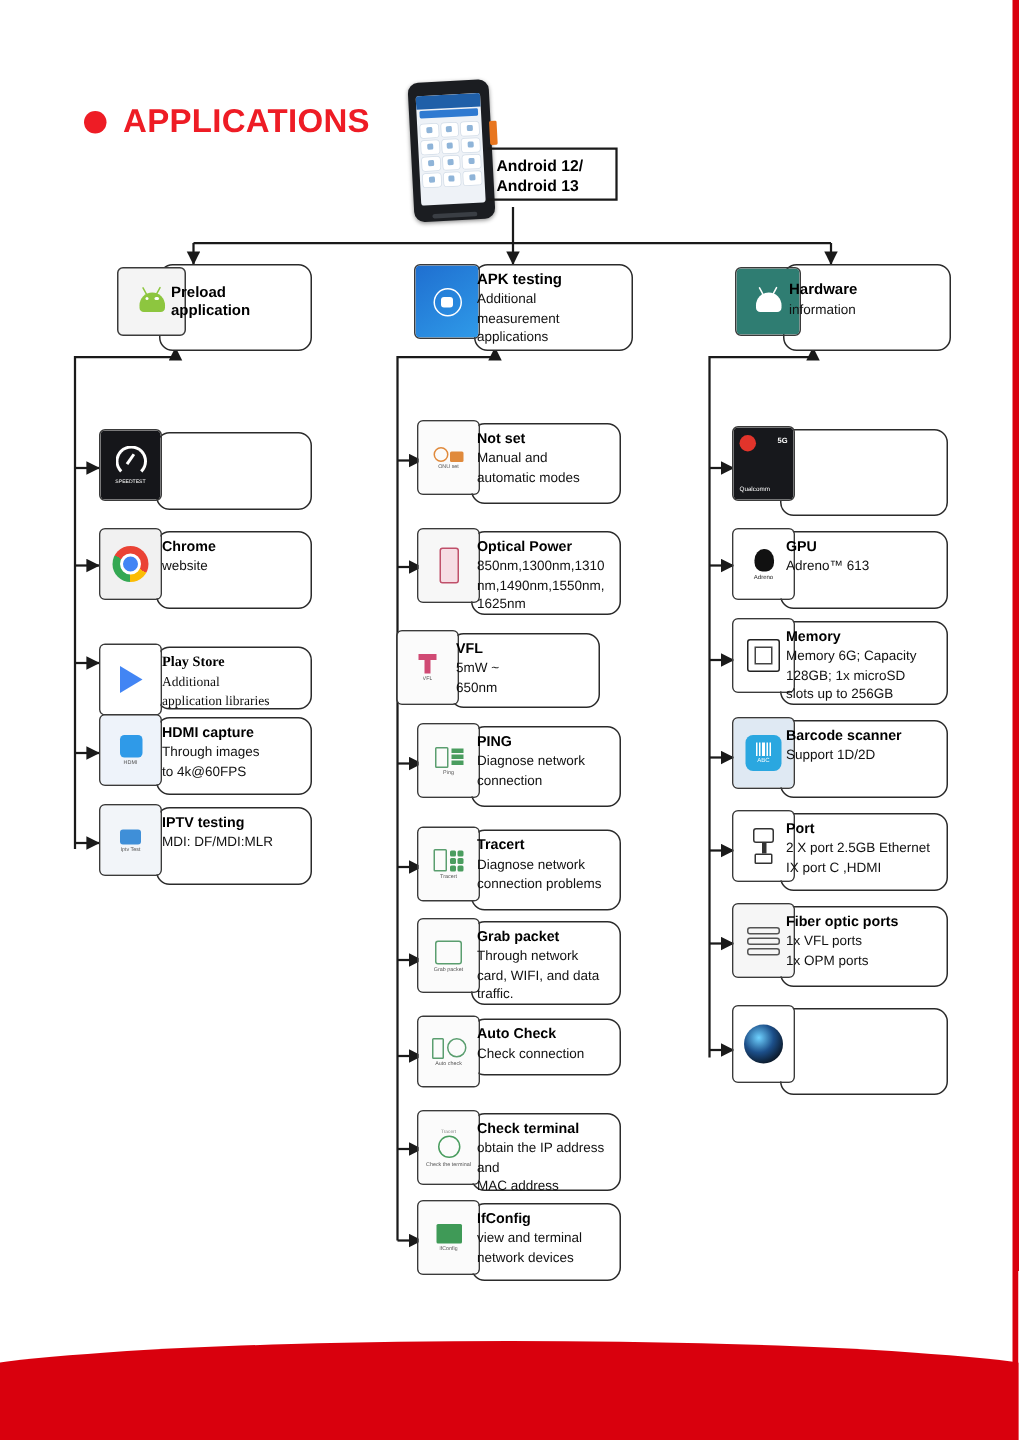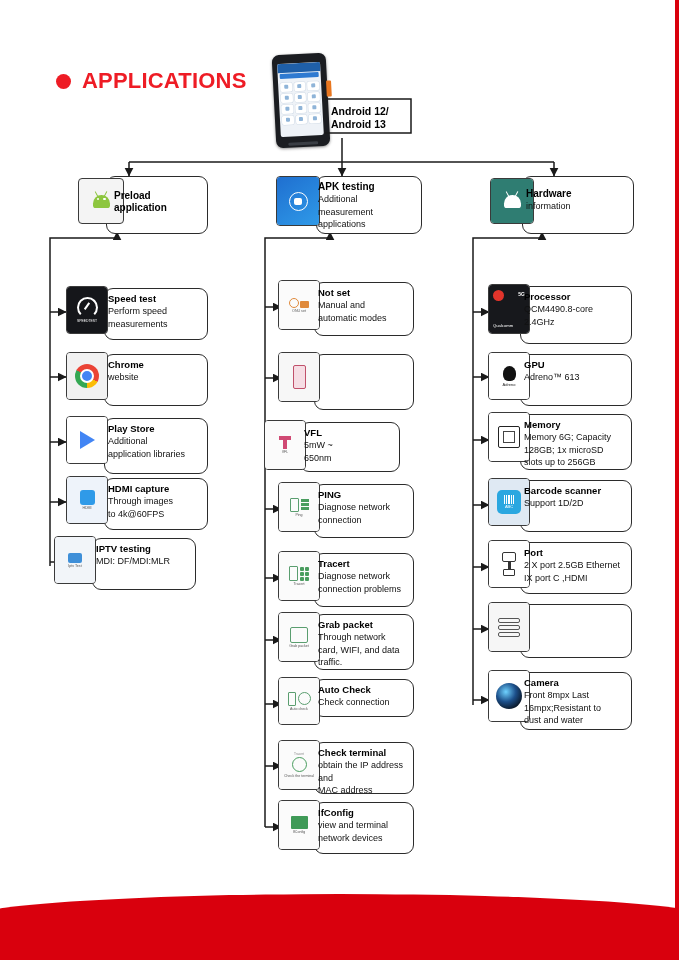--- a/index.html
+++ b/index.html
@@ -206,41 +206,36 @@
     <div class="node" style="left: 104px; top: 288px; width: 102px; height: 50px;">
       <div class="panel"></div>
       <div class="ico" style="left: -38px; top: -2px; width: 40px; height: 46px;">
         <div style="width:100%;height:100%;background:#15161a;display:flex;flex-direction:column;align-items:center;justify-content:center;">
           <div style="width:17px;height:17px;border:2px solid #fff;border-radius:50%;border-bottom-color:transparent;position:relative;">
             <div style="position:absolute;left:7px;top:3px;width:1.6px;height:8px;background:#fff;transform:rotate(35deg);"></div>
           </div>
           <div style="font-size:3.4px;color:#fff;margin-top:1px;">SPEEDTEST</div>
         </div>
       </div>
-      <div class="txt" style="left: 4px; top: 5px; width: 96px;">
-        <div class="t-head">Speed test</div>
-        <div class="t-body">Perform speed</div>
-        <div class="t-body">measurements</div>
-      </div>
     </div>
     <div class="node" style="left: 104px; top: 354px; width: 102px; height: 50px;">
       <div class="panel"></div>
       <div class="ico" style="left: -38px; top: -2px; width: 40px; height: 46px;">
         <div style="width:100%;height:100%;background:#f1f1f1;display:flex;align-items:center;justify-content:center;">
           <div style="width:24px;height:24px;border-radius:50%;background:conic-gradient(#ea4335 0 33%,#fbbc05 0 50%,#34a853 0 83%,#ea4335 0);display:flex;align-items:center;justify-content:center;">
             <div style="width:10px;height:10px;border-radius:50%;background:#4285f4;border:2px solid #fff;"></div>
           </div>
         </div>
       </div>
       <div class="txt" style="left: 4px; top: 5px; width: 96px;">
         <div class="t-head">Chrome</div>
         <div class="t-body">website</div>
       </div>
     </div>
-    <div class="node" style="left: 104px; top: 418px; width: 102px; height: 54px;">
+    <div class="node" style="left: 104px; top: 431px; width: 102px; height: 40px; font-family: Liberation Serif, serif;">
       <div class="panel"></div>
       <div class="ico" style="left: -38px; top: -2px; width: 40px; height: 46px;">
         <div style="width:100%;height:100%;background:#fff;display:flex;align-items:center;justify-content:center;">
           <div style="width:0;height:0;border-left:15px solid #4285f4;border-top:9px solid transparent;border-bottom:9px solid transparent;"></div>
         </div>
       </div>
       <div class="txt" style="left: 4px; top: 5px; width: 96px;">
         <div class="t-head">Play Store</div>
         <div class="t-body">Additional</div>
         <div class="t-body">application libraries</div>
@@ -253,21 +248,21 @@
           <div style="width:15px;height:15px;border-radius:3px;background:#2f9ae8;"></div>
           <div style="font-size:3.6px;color:#555;margin-top:1px;max-width:34px;text-align:center;overflow:hidden;white-space:nowrap">HDMI</div>
         </div>
       </div>
       <div class="txt" style="left: 4px; top: 5px; width: 96px;">
         <div class="t-head">HDMI capture</div>
         <div class="t-body">Through images</div>
         <div class="t-body">to 4k@60FPS</div>
       </div>
     </div>
-    <div class="node" style="left: 92px; top: 538px; width: 102px; height: 50px;">
+    <div class="node" style="left: 104px; top: 538px; width: 102px; height: 50px;">
       <div class="panel"></div>
       <div class="ico" style="left: -38px; top: -2px; width: 40px; height: 46px;">
         <div style="width:100%;height:100%;background:#f2f5f9;display:flex;flex-direction:column;align-items:center;justify-content:center;">
           <div style="width:14px;height:10px;border-radius:2px;background:#3f8fd8;"></div>
           <div style="font-size:3.6px;color:#555;margin-top:1px;max-width:34px;text-align:center;overflow:hidden;white-space:nowrap">Iptv Test</div>
         </div>
       </div>
       <div class="txt" style="left: 4px; top: 5px; width: 96px;">
         <div class="t-head">IPTV testing</div>
         <div class="t-body">MDI: DF/MDI:MLR</div>
@@ -289,20 +284,26 @@
         <div class="t-body">Manual and</div>
         <div class="t-body">automatic modes</div>
       </div>
     </div>
     <div class="node" style="left: 314px; top: 354px; width: 98px; height: 54px;">
       <div class="panel"></div>
       <div class="ico" style="left: -36px; top: -2px; width: 40px; height: 48px;">
         <div style="width:100%;height:100%;background:#f7f7f7;display:flex;align-items:center;justify-content:center;">
           <div style="width:11px;height:22px;border:1.4px solid #c0506a;border-radius:2px;background:#f6dde4;"></div>
         </div>
+      </div>
+      <div class="txt" style="left: 4px; top: 5px; width: 96px;">
+        <div class="t-head">Optical Power</div>
+        <div class="t-body">850nm,1300nm,1310</div>
+        <div class="t-body">nm,1490nm,1550nm,</div>
+        <div class="t-body">1625nm</div>
       </div>
     </div>
     <div class="node" style="left: 300px; top: 422px; width: 98px; height: 48px;">
       <div class="panel"></div>
       <div class="ico" style="left: -36px; top: -2px; width: 40px; height: 48px;">
         <div style="width:100%;height:100%;background:#fbfbfb;display:flex;flex-direction:column;align-items:center;justify-content:center;">
           <div style="width:12px;height:4px;background:#d04a74;"></div>
           <div style="width:4px;height:9px;background:#d04a74;"></div>
           <div style="font-size:3.6px;color:#555;margin-top:1px;max-width:34px;text-align:center;overflow:hidden;white-space:nowrap">VFL</div>
         </div>
@@ -419,25 +420,20 @@
       </div>
     </div>
     <div class="node" style="left: 520px; top: 286px; width: 110px; height: 56px;">
       <div class="panel"></div>
       <div class="ico" style="left: -32px; top: -2px; width: 40px; height: 48px;">
         <div style="width:100%;height:100%;background:#17181c;display:flex;flex-direction:column;align-items:center;justify-content:center;position:relative;">
           <div style="position:absolute;left:4px;top:5px;width:11px;height:11px;border-radius:50%;background:#e2342b;"></div>
           <div style="position:absolute;right:4px;top:6px;font-size:5px;color:#fff;font-weight:bold;">5G</div>
           <div style="position:absolute;left:4px;bottom:5px;font-size:4.2px;color:#fff;">Qualcomm</div>
         </div>
-      </div>
-      <div class="txt" style="left: 4px; top: 5px; width: 104px;">
-        <div class="t-head">Processor</div>
-        <div class="t-body">QCM4490.8-core</div>
-        <div class="t-body">2.4GHz</div>
       </div>
     </div>
     <div class="node" style="left: 520px; top: 354px; width: 110px; height: 50px;">
       <div class="panel"></div>
       <div class="ico" style="left: -32px; top: -2px; width: 40px; height: 46px;">
         <div style="width:100%;height:100%;background:#fff;display:flex;flex-direction:column;align-items:center;justify-content:center;">
           <div style="width:13px;height:15px;background:#111;border-radius:50% 50% 40% 40%;"></div>
           <div style="font-size:4px;color:#222;margin-top:1px;">Adreno</div>
         </div>
       </div>
@@ -504,28 +500,27 @@
       <div class="panel"></div>
       <div class="ico" style="left: -32px; top: -2px; width: 40px; height: 48px;">
         <div style="width:100%;height:100%;background:#f6f6f6;display:flex;align-items:center;justify-content:center;">
           <div style="display:flex;flex-direction:column;gap:2px;">
             <div style="width:20px;height:3px;border:1px solid #555;border-radius:2px;"></div>
             <div style="width:20px;height:3px;border:1px solid #555;border-radius:2px;"></div>
             <div style="width:20px;height:3px;border:1px solid #555;border-radius:2px;"></div>
           </div>
         </div>
       </div>
+      <div class="txt" style="left: 4px; top: 5px; width: 104px;">
+        <div class="t-head">Fiber optic ports</div>
+        <div class="t-body">1x VFL ports</div>
+        <div class="t-body">1x OPM ports</div>
+      </div>
     </div>
     <div class="node" style="left: 520px; top: 672px; width: 110px; height: 56px;">
       <div class="panel"></div>
       <div class="ico" style="left: -32px; top: -2px; width: 40px; height: 50px;">
         <div style="width:100%;height:100%;background:#fff;display:flex;align-items:center;justify-content:center;">
           <div style="width:26px;height:26px;border-radius:50%;background:radial-gradient(circle at 38% 34%,#6fd2ff 0,#1c4f8a 42%,#0a1624 78%,#000 100%);"></div>
         </div>
       </div>
-      <div class="txt" style="left: 4px; top: 5px; width: 104px;">
-        <div class="t-head">Camera</div>
-        <div class="t-body">Front 8mpx Last</div>
-        <div class="t-body">16mpx;Resistant to</div>
-        <div class="t-body">dust and water</div>
-      </div>
     </div>
   </div>
 
 </body></html>

